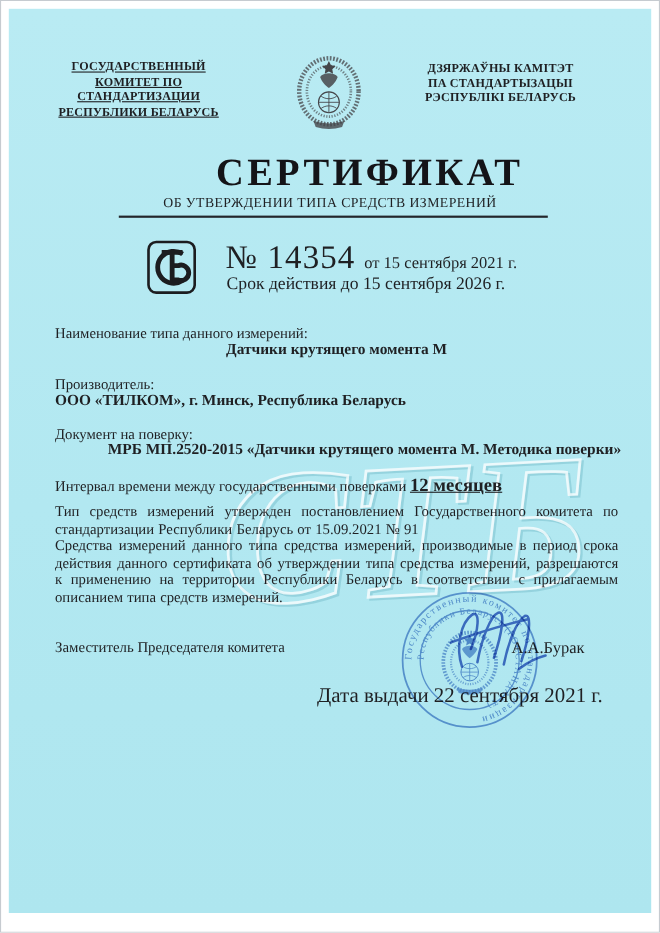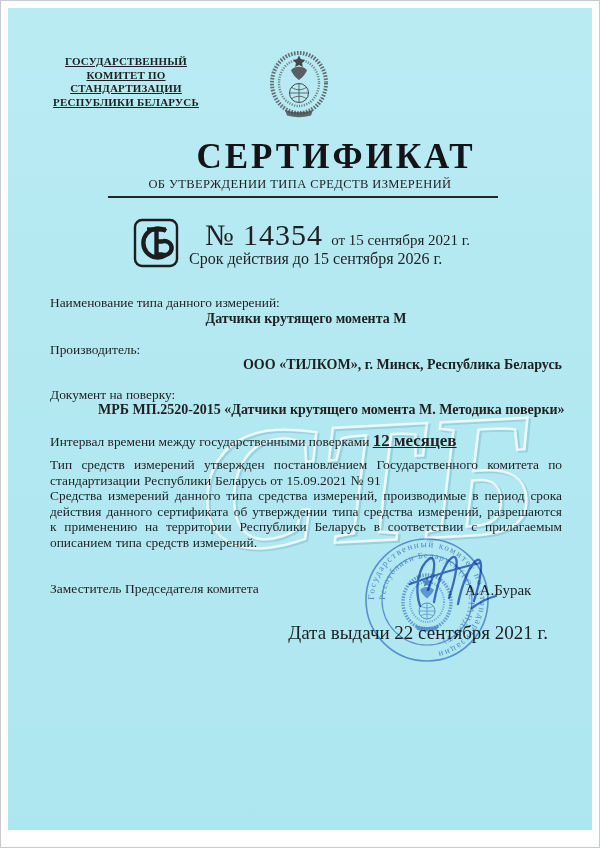--- a/index.html
+++ b/index.html
@@ -10,21 +10,21 @@
          background:linear-gradient(180deg,#b9ebf3 0%,#b2e8f1 55%,#aee6ef 100%);}
   .abs{position:absolute;}
   .org{font-weight:bold;font-size:11px;line-height:13.5px;text-align:center;letter-spacing:.2px;}
   .title{left:0;top:131px;width:100%;text-align:center;font-size:35px;font-weight:bold;
          letter-spacing:3px;line-height:36px;color:#141418;padding-left:36px;}
   .subtitle{left:0;top:169px;width:100%;text-align:center;font-size:12.5px;font-weight:normal;letter-spacing:.4px;}
   .rule{left:100px;top:188px;width:390px;height:2px;background:#23262b;}
   .numrow{left:197px;top:210px;white-space:nowrap;}
   .num-big{font-size:30px;line-height:34px;letter-spacing:1px;}
   .num-small{font-size:15px;margin-left:8px;}
-  .validity{left:181px;top:242px;font-size:16px;}
+  .validity{left:198px;top:242px;font-size:16px;}
   .label{left:42px;width:512px;font-size:13.4px;line-height:16px;}
   .value{left:42px;width:512px;font-size:14px;font-weight:bold;line-height:16px;}
   .interval{left:42px;top:423px;width:512px;font-size:13.4px;}
   .interval b{font-size:17px;text-decoration:underline;}
   .paras{left:42px;top:449px;width:512px;font-size:13.4px;line-height:15.6px;
          text-align:justify;word-spacing:.5px;}
   .paras p{margin:0;}
   .signrow-label{left:42px;top:573px;font-size:13.5px;}
   .sign-name{left:457px;top:574px;font-size:15px;}
   .issue-date{right:44px;top:614px;font-size:19px;}
@@ -57,20 +57,25 @@
         <ellipse cx="34" cy="36" rx="27" ry="30" stroke-width="4" stroke-dasharray="1.6,1.4" opacity=".75"></ellipse>
         <ellipse cx="34" cy="36" rx="20" ry="23" stroke-width="2.4" stroke-dasharray="1.1,1.4" opacity=".65"></ellipse>
         <circle cx="34" cy="46" r="9.5" stroke-width="1"></circle>
         <path d="M24.5,46 H43.5 M34,36.5 V55.5 M27,40.5 C31,43.5 37,43.5 41,40.5 M27,51.5 C31,48.5 37,48.5 41,51.5" stroke-width=".8"></path>
         <path d="M26,23 C29,18.5 39,18.5 42,23 C40,28.5 36.5,31 34,33 C31.5,31 28,28.5 26,23 Z" fill="#45464a" stroke="none" opacity=".85"></path>
         <path d="M34,8.5 l1.9,3.8 4.2,.6 -3,3 .7,4.2 -3.8,-2 -3.8,2 .7,-4.2 -3,-3 4.2,-.6 Z" fill="#45464a" stroke="none"></path>
         <path d="M20,63 Q34,67.5 48,63 L46,68.5 Q34,72 22,68.5 Z" fill="#45464a" stroke="none" opacity=".8"></path>
       </g>
     </svg>
 
+    <div class="abs org" style="left:368px;top:48px;width:158px;">
+      <div>ДЗЯРЖАЎНЫ КАМІТЭТ</div>
+      <div>ПА СТАНДАРТЫЗАЦЫІ</div>
+      <div>РЭСПУБЛІКІ БЕЛАРУСЬ</div>
+    </div>
 
     <div class="abs title">СЕРТИФИКАТ</div>
     <div class="abs subtitle">ОБ УТВЕРЖДЕНИИ ТИПА СРЕДСТВ ИЗМЕРЕНИЙ</div>
     <div class="abs rule"></div>
 
     <svg class="abs" style="left:125px;top:210px;" width="46" height="50" viewBox="0 0 46 50">
       <rect x="2" y="2" width="42" height="46" rx="7" fill="none" stroke="#1c1d20" stroke-width="2.4"></rect>
       <g stroke="#1c1d20" fill="none" stroke-width="4.4">
         <path d="M33,13 A 14.5,14.5 0 1 0 33,37"></path>
         <path d="M14,11.5 H 33"></path>
@@ -81,21 +86,21 @@
 
     <div class="abs numrow">
       <span class="num-big">№ 14354</span><span class="num-small">от 15 сентября 2021 г.</span>
     </div>
     <div class="abs validity">Срок действия до 15 сентября 2026 г.</div>
 
     <div class="abs label" style="top:287px;">Наименование типа данного измерений:</div>
     <div class="abs value" style="top:303px;text-align:center;">Датчики крутящего момента М</div>
 
     <div class="abs label" style="top:334px;">Производитель:</div>
-    <div class="abs value" style="top:349px;text-align:right;">ООО «ТИЛКОМ», г. Минск, Республика Беларусь</div>
+    <div class="abs value" style="top:349px;">ООО «ТИЛКОМ», г. Минск, Республика Беларусь</div>
 
     <div class="abs label" style="top:379px;">Документ на поверку:</div>
     <div class="abs value" style="top:394px;margin-left:48px;">МРБ МП.2520-2015 «Датчики крутящего момента М. Методика поверки»</div>
 
     <div class="abs interval">
       <span>Интервал времени между государственными поверками</span>
       <b>12 месяцев</b>
     </div>
 
     <div class="abs paras">

